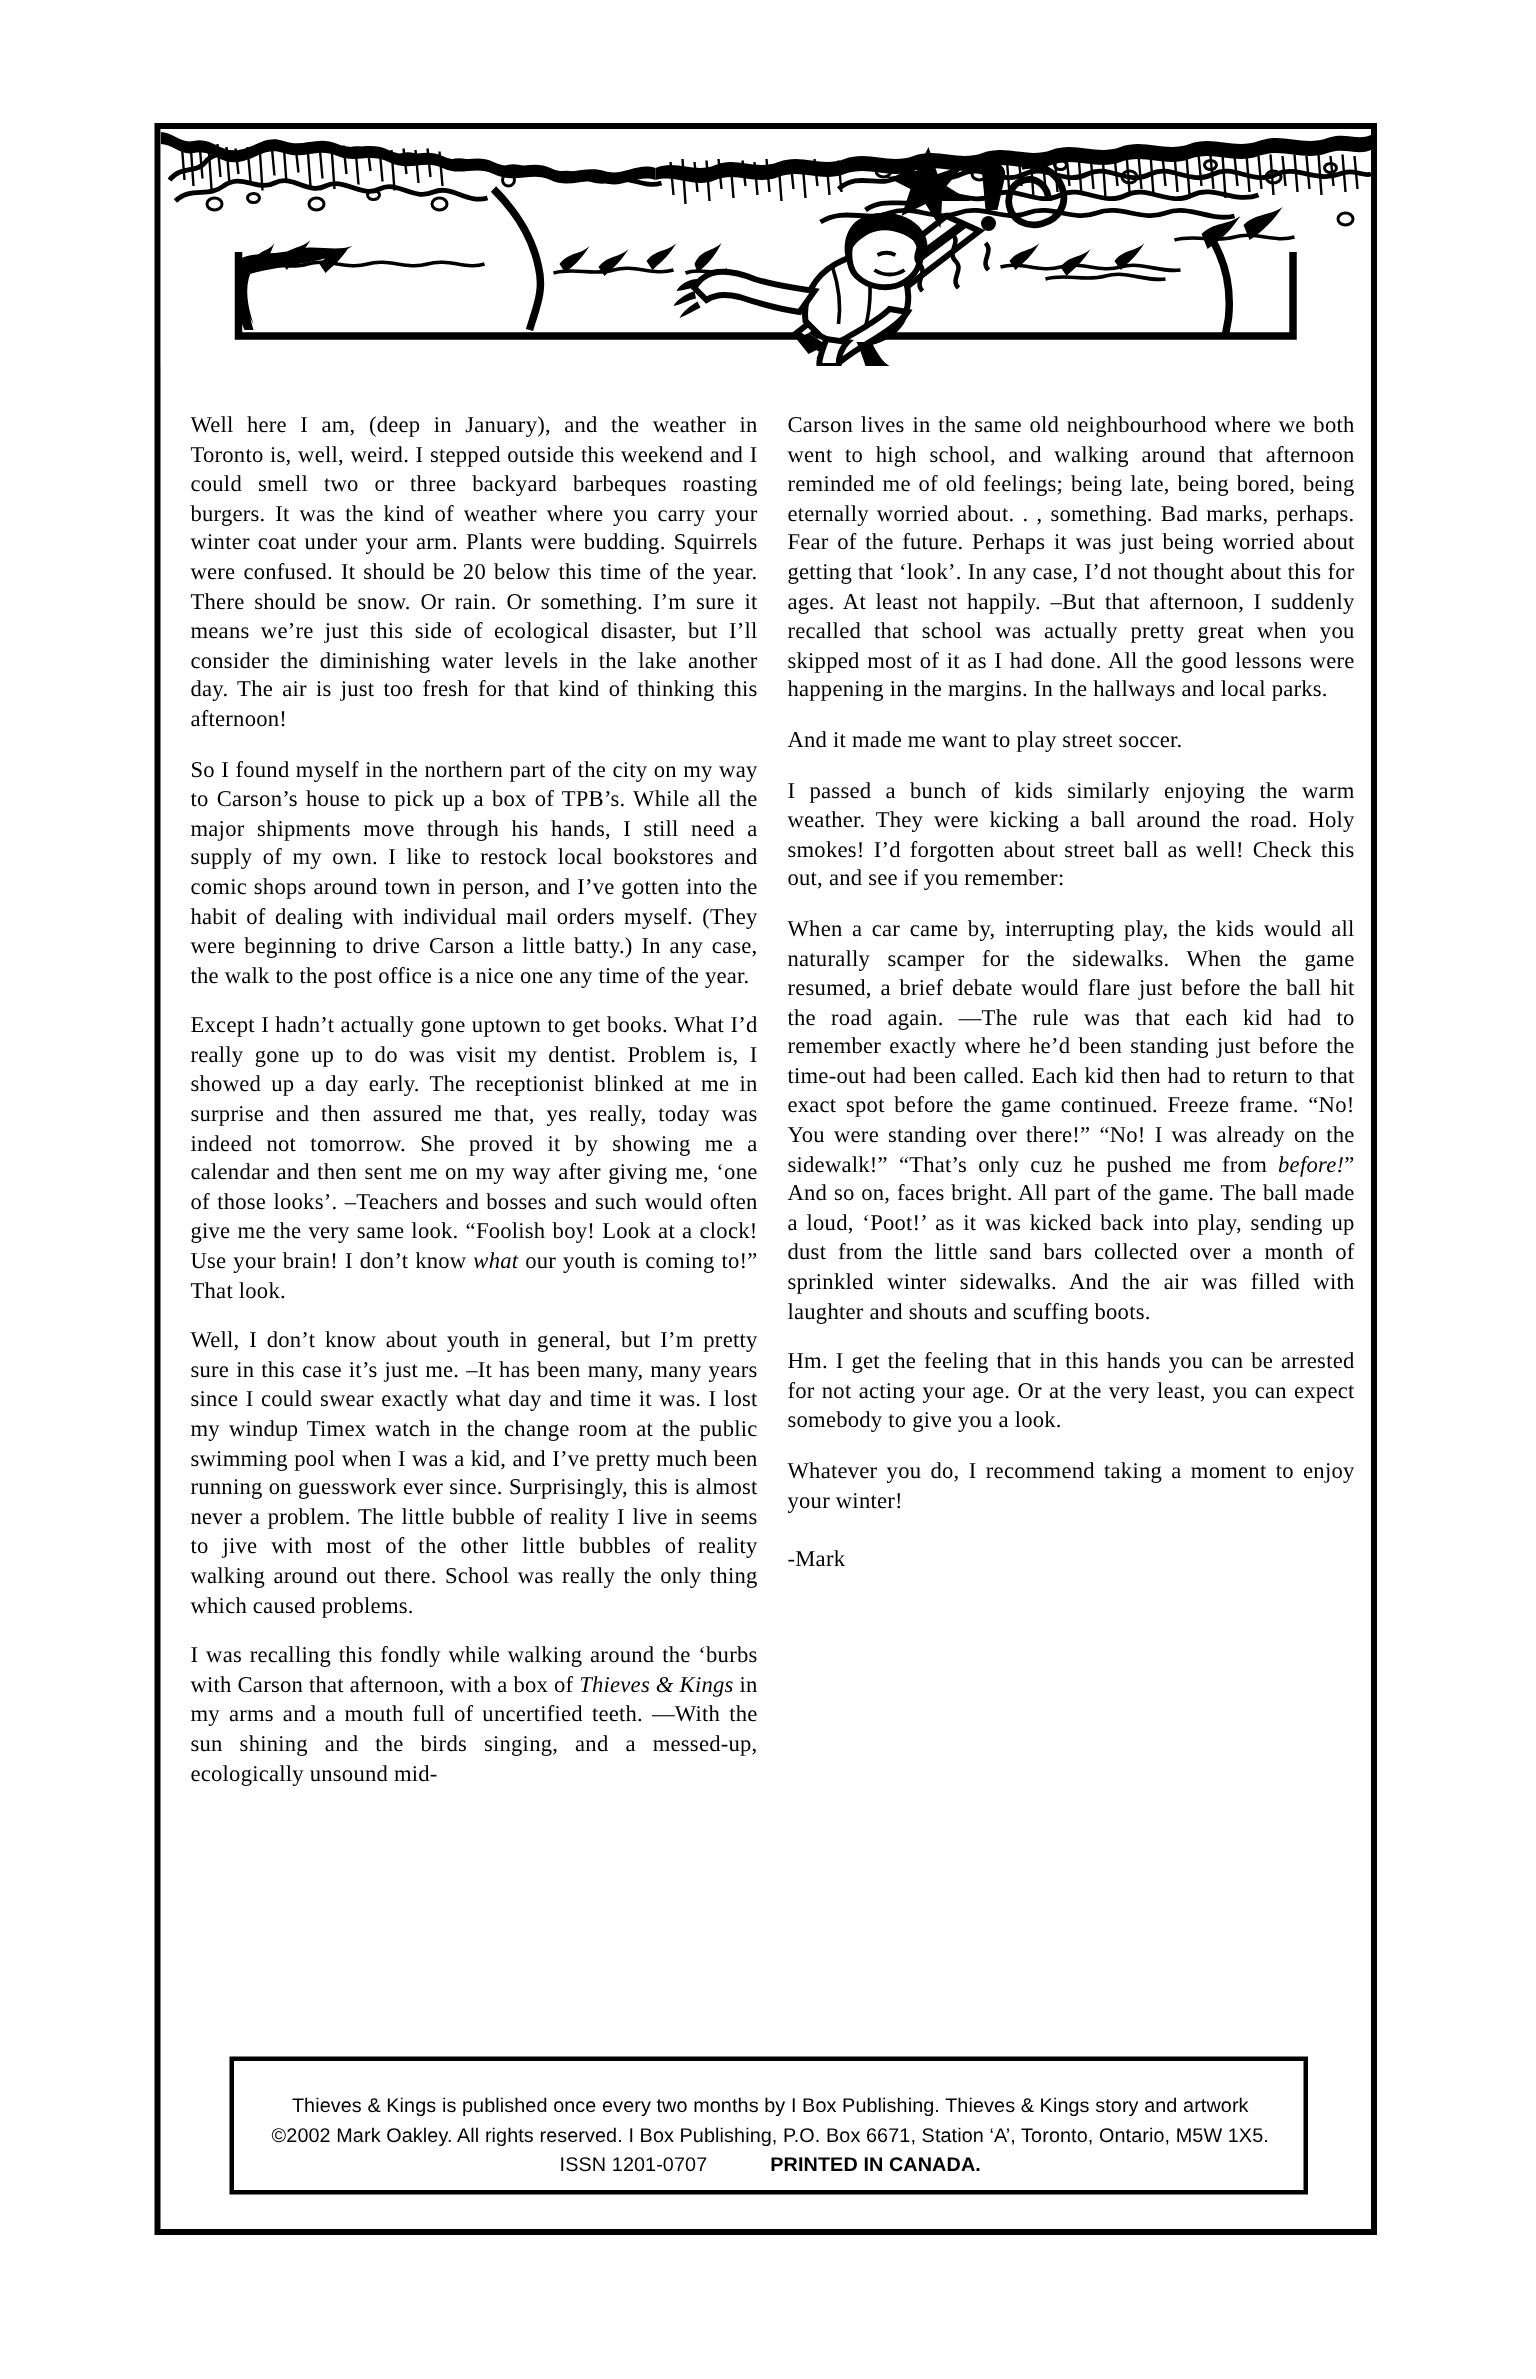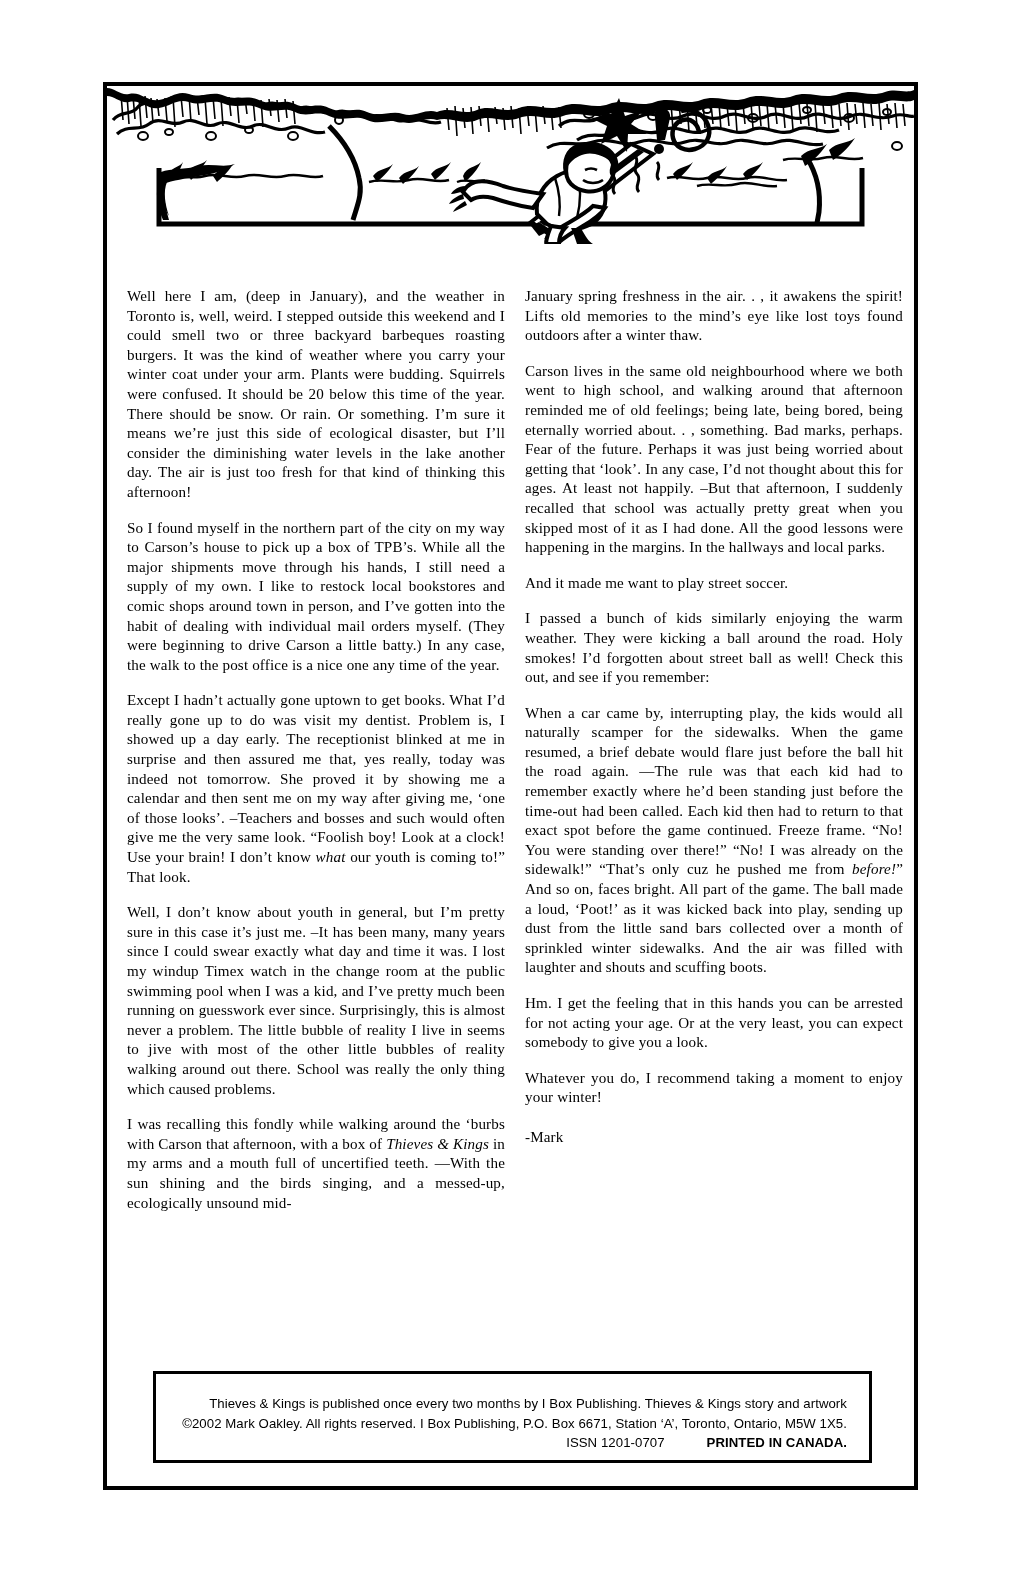--- a/index.html
+++ b/index.html
@@ -46,21 +46,21 @@
     top: 185px;
     width: 776px;
     display: flex;
     gap: 20px;
   }
   .col {
     width: 378px;
     flex: 0 0 378px;
   }
   .col p {
-    margin: 16px 0 14px 0;
+    margin: 4px 0 14px 0;
     font-size: 15.1px;
     line-height: 19.6px;
     text-align: justify;
     text-justify: inter-word;
     -webkit-hyphens: none;
     hyphens: none;
     letter-spacing: 0.01em;
   }
   .col p:last-child { margin-bottom: 0; font-family: Liberation Serif, serif; }
   .sig { margin-top: 20px !important; }
@@ -74,21 +74,21 @@
     height: 92px;
     border: 3px solid #000;
     box-sizing: border-box;
     background: #fff;
   }
   #colophon-text {
     font-family: "Liberation Sans", sans-serif;
     font-size: 13.2px;
     line-height: 19.5px;
     padding: 20px 22px 0 24px;
-    text-align: right;
+    text-align: center;
     letter-spacing: 0.005em;
   }
   #colophon-text b { font-weight: bold; }
   .spacer-wide { display: inline-block; width: 42px; }
 </style>
 </head>
 <body>
 
 <div id="page-frame">
 
@@ -300,21 +300,20 @@
 
     <div class="col">
       <p>Well here I am, (deep in January), and the weather in Toronto is, well, weird.  I stepped outside this weekend and I could smell two or three backyard barbeques roasting burgers.  It was the kind of weather where you carry your winter coat under your arm.  Plants were budding.  Squirrels were confused.  It should be 20 below this time of the year.  There should be snow.  Or rain.  Or something.  I’m sure it means we’re just this side of ecological disaster, but I’ll consider the diminishing water levels in the lake another day.  The air is just too fresh for that kind of thinking this afternoon!</p>
       <p>So I found myself in the northern part of the city on my way to Carson’s house to pick up a box of TPB’s.  While all the major shipments move through his hands, I still need a supply of my own.  I like to restock local bookstores and comic shops around town in person, and I’ve gotten into the habit of dealing with individual mail orders myself.  (They were beginning to drive Carson a little batty.)  In any case, the walk to the post office is a nice one any time of the year.</p>
       <p><span>Except I hadn’t actually gone uptown to get books.  What I’d really gone up to do was visit my dentist.  Problem is, I showed up a day early.  The receptionist blinked at me in surprise and then assured me that, yes really, today was indeed not tomorrow.  She proved it by showing me a calendar and then sent me on my way after giving me, ‘one of those looks’.  –Teachers and bosses and such would often give me the very same look.  “Foolish boy!  Look at a clock!  Use your brain!  I don’t know </span><i>what</i><span> our youth is coming to!”  That look.</span></p>
       <p>Well, I don’t know about youth in general, but I’m pretty sure in this case it’s just me.  –It has been many, many years since I could swear exactly what day and time it was.  I lost my windup Timex watch in the change room at the public swimming pool when I was a kid, and I’ve pretty much been running on guesswork ever since.  Surprisingly, this is almost never a problem.  The little bubble of reality I live in seems to jive with most of the other little bubbles of reality walking around out there.  School was really the only thing which caused problems.</p>
       <p><span>I was recalling this fondly while walking around the ‘burbs with Carson that afternoon, with a box of </span><i>Thieves &amp; Kings</i><span> in my arms and a mouth full of uncertified teeth.  —With the sun shining and the birds singing, and a messed-up, ecologically unsound mid-</span></p>
     </div>
 
     <div class="col">
-      <p>January spring freshness in the air. . , it awakens the spirit!  Lifts old memories to the mind’s eye like lost toys found outdoors after a winter thaw.</p>
       <p>Carson lives in the same old neighbourhood where we both went to high school, and walking around that afternoon reminded me of old feelings; being late, being bored, being eternally worried about. . , something.  Bad marks, perhaps.  Fear of the future.  Perhaps it was just being worried about getting that ‘look’.  In any case, I’d not thought about this for ages.  At least not happily.  –But that afternoon, I suddenly recalled that school was actually pretty great when you skipped most of it as I had done.  All the good lessons were happening in the margins.  In the hallways and local parks.</p>
       <p>And it made me want to play street soccer.</p>
       <p>I passed a bunch of kids similarly enjoying the warm weather.  They were kicking a ball around the road.  Holy smokes!  I’d forgotten about street ball as well!  Check this out, and see if you remember:</p>
       <p><span>When a car came by, interrupting play, the kids would all naturally scamper for the sidewalks.  When the game resumed, a brief debate would flare just before the ball hit the road again.  —The rule was that each kid had to remember exactly where he’d been standing just before the time-out had been called.  Each kid then had to return to that exact spot before the game continued.  Freeze frame.  “No!  You were standing over there!”  “No!  I was already on the sidewalk!”  “That’s only cuz he pushed me from </span><i>before!</i><span>”  And so on, faces bright.  All part of the game.  The ball made a loud, ‘Poot!’ as it was kicked back into play, sending up dust from the little sand bars collected over a month of sprinkled winter sidewalks.  And the air was filled with laughter and shouts and scuffing boots.</span></p>
       <p>Hm.  I get the feeling that in this hands you can be arrested for not acting your age.  Or at the very least, you can expect somebody to give you a look.</p>
       <p>Whatever you do, I recommend taking a moment to enjoy your winter!</p>
       <p class="sig">-Mark</p>
     </div>
 
   </div>

